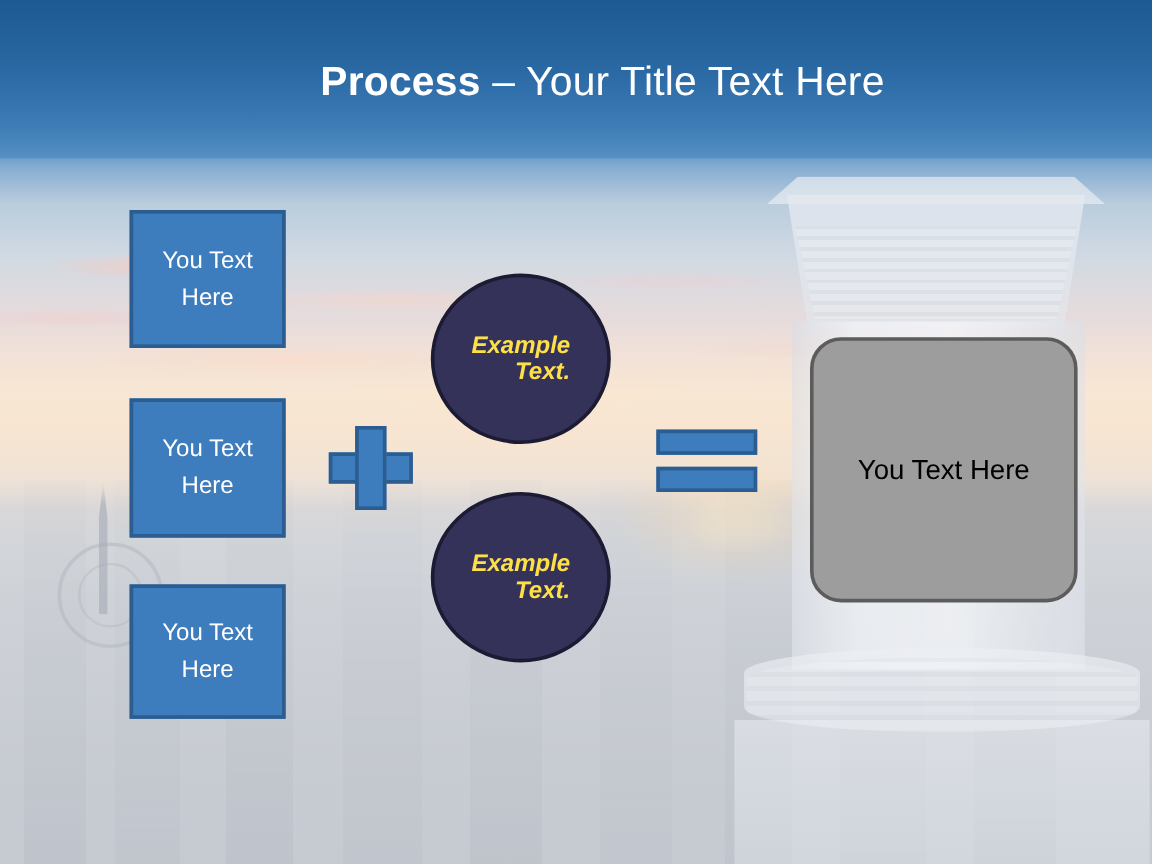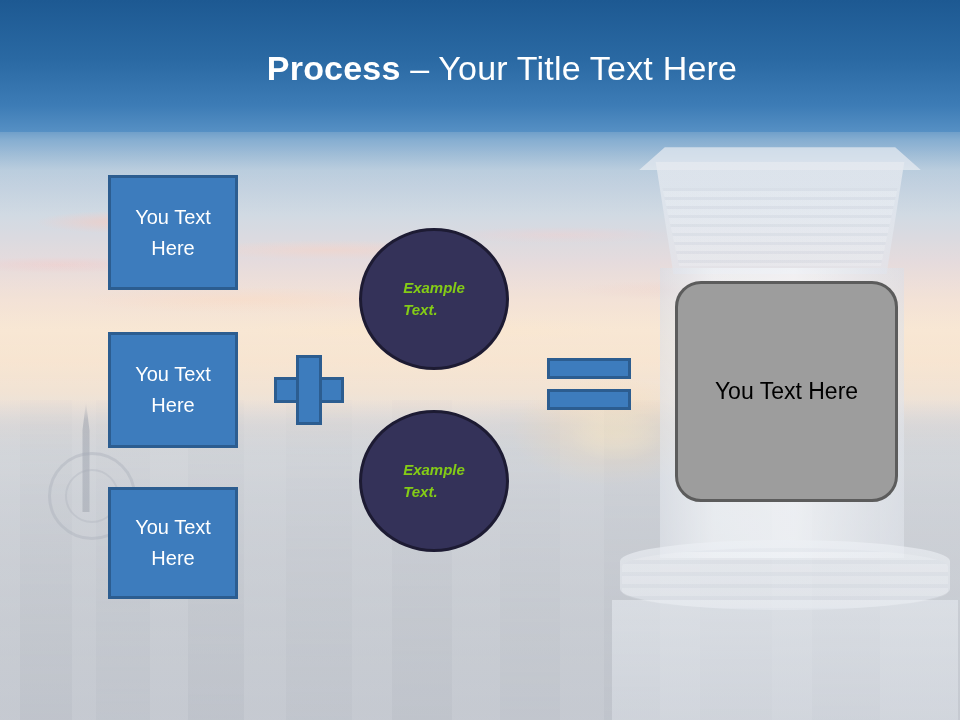--- a/index.html
+++ b/index.html
@@ -207,29 +207,29 @@
   .op-plus .patch { position: absolute; left: 25px; top: 25px; width: 20px; height: 20px; background: #3d7cbd; }
 
   
   .dark-circle {
     position: absolute;
     width: 150px; height: 142px;
     border-radius: 50%;
     background: #343259;
     border: 3px solid #1d1b33;
     box-sizing: border-box;
-    color: #84cc16;
-    font-size: 15px;
+    color: #fde047;
+    font-size: 20px;
     font-weight: bold;
     font-style: italic;
     line-height: 22px;
     display: flex;
     align-items: center;
     justify-content: center;
-    text-align: left;
+    text-align: right;
   }
   #circle-1 { left: 359px; top: 228px; }
   #circle-2 { left: 359px; top: 410px; }
 
   
   .op-equals {
     position: absolute;
     left: 547px; top: 358px; width: 84px; height: 52px;
   }
   .op-equals .bar {

